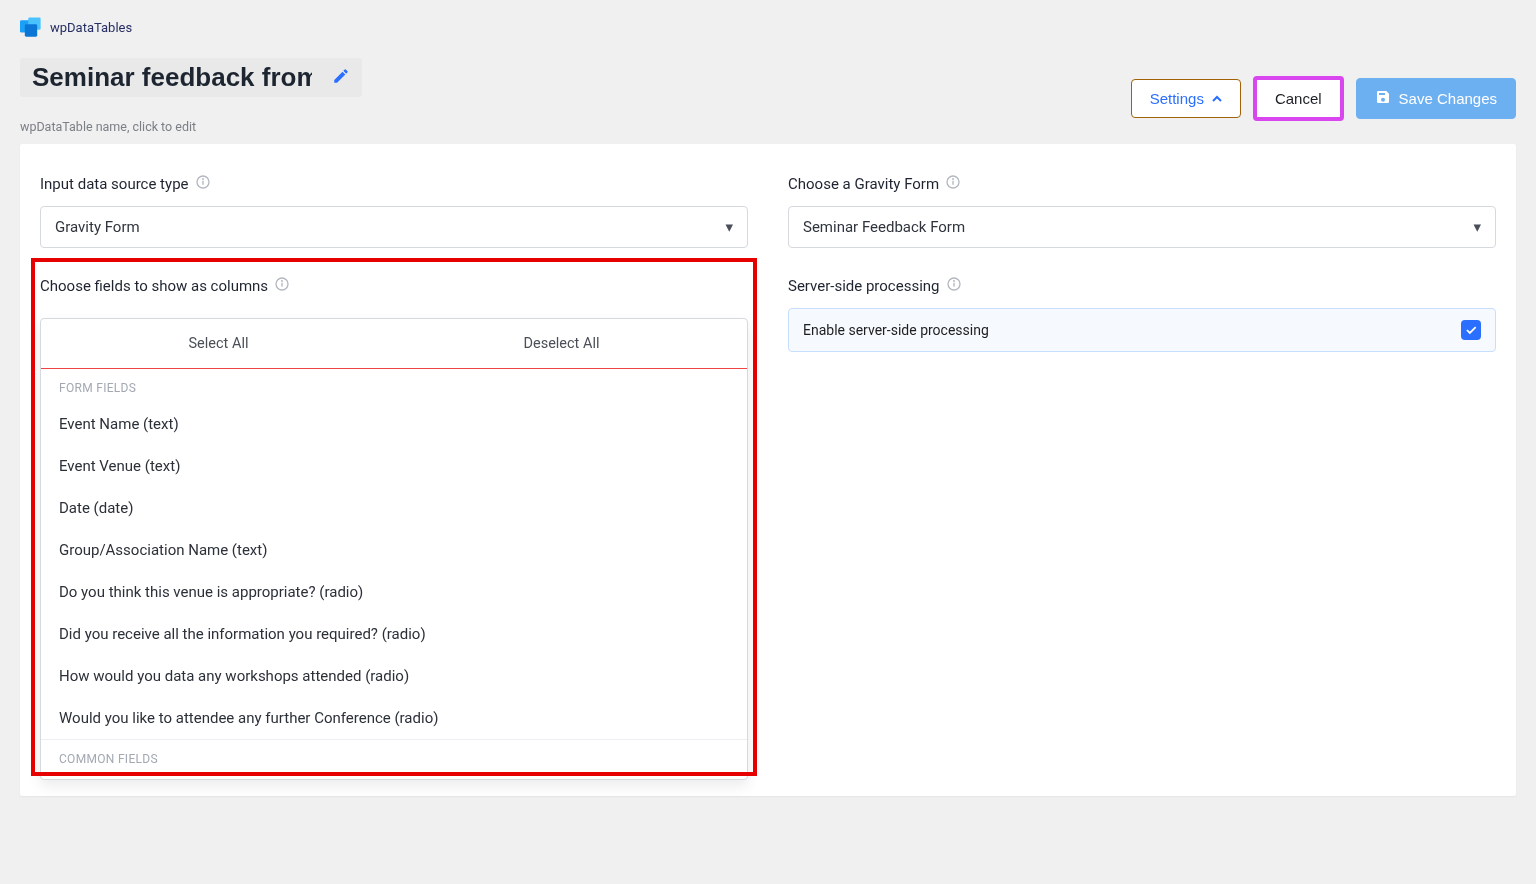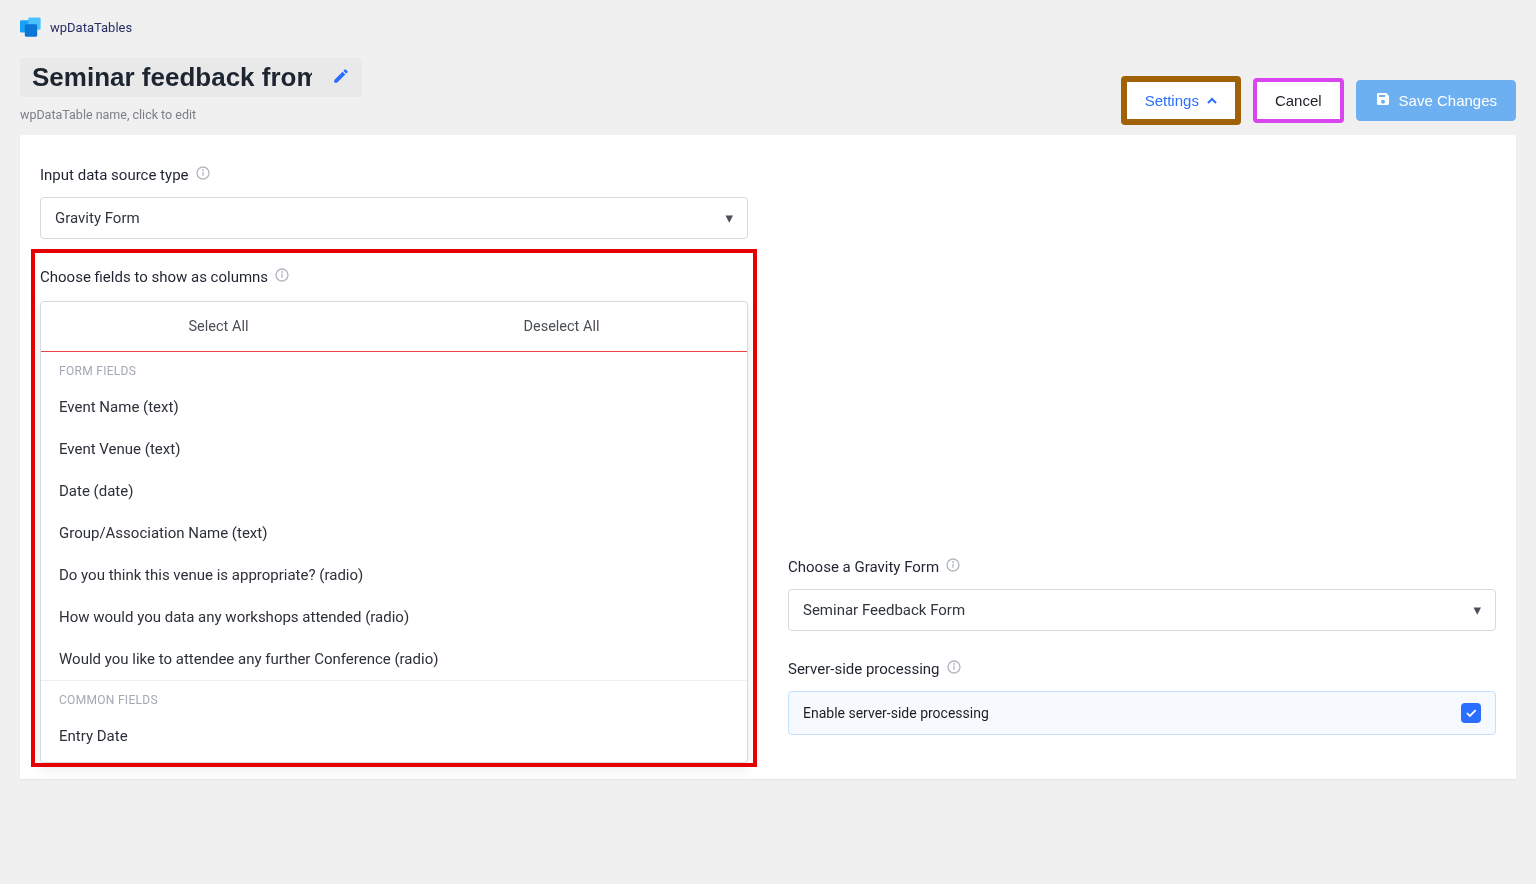--- a/index.html
+++ b/index.html
@@ -47,38 +47,38 @@
   .title-input {
     border: none;
     background: transparent;
     font-size: 26px;
     font-weight: 600;
     color: #1d2530;
     outline: none;
     width: 280px;
   }
   .edit-icon { color: #2a6fff; width: 18px; height: 18px; }
-  .title-hint { font-size: 12.5px; color: #7b7f86; margin-top: 4px; }
+  .title-hint { font-size: 12.5px; color: #7b7f86; margin-top: 16px; }
 
   .title-actions { display: flex; gap: 12px; align-items: center; margin-top: 18px; }
   .btn {
     display: inline-flex;
     align-items: center;
     gap: 8px;
     border-radius: 4px;
     padding: 10px 18px;
     font-size: 15px;
     font-weight: 500;
     cursor: pointer;
     background: #fff;
     border: 4px solid #d946ef;
     color: #1c1f25;
   }
   .btn-outline-primary {
-    border: 6px solid #a16207;
+    border: 1px solid #a16207;
     color: #2a6fff;
     background: #fff;
   }
   .btn-primary-soft {
     background: #6db0f2;
     color: #fff;
     border: 1px solid #6db0f2;
   }
   .chevron-up { width: 10px; height: 10px; }
 
@@ -98,21 +98,20 @@
     font-size: 15px;
     color: #2a6fff;
     border-bottom: 3px solid #2a6fff;
     font-weight: 500;
   }
 
   .body {
     display: flex;
     gap: 40px;
     padding: 30px 20px 0;
-    align-items: flex-end;
   }
   .col { flex: 1; min-width: 0; }
   .col.left { position: relative; }
 
   .field { margin-bottom: 28px; }
   .field-label {
     display: flex;
     align-items: center;
     gap: 6px;
     font-size: 15px;
@@ -161,21 +160,21 @@
     top: -18px;
     height: 518px;
     pointer-events: none;
   }
   .fields-label {
     display: flex;
     align-items: center;
     gap: 6px;
     font-size: 15px;
     color: #1f2430;
-    margin-bottom: 14px;
+    margin-bottom: 22px;
   }
   .fields-panel {
     border: 1px solid #d6d9de;
     border-radius: 4px;
     background: #fff;
     box-shadow: 0 6px 14px rgba(0,0,0,.08);
   }
   .panel-actions {
     display: flex;
     justify-content: space-around;
@@ -294,20 +293,21 @@
               <span>Select All</span>
               <span>Deselect All</span>
             </div>
             <div class="panel-scroll" id="panel-scroll">
                 <div class="group-label">FORM FIELDS</div>
                 <div class="opt">Event Name (text)</div>
                 <div class="opt">Event Venue (text)</div>
                 <div class="opt">Date (date)</div>
                 <div class="opt">Group/Association Name (text)</div>
                 <div class="opt">Do you think this venue is appropriate? (radio)</div>
+                <div class="opt">Did you receive all the information you required? (radio)</div>
                 <div class="opt">How would you data any workshops attended (radio)</div>
                 <div class="opt">Would you like to attendee any further Conference (radio)</div>
                 <div class="group-label sep">COMMON FIELDS</div>
                 <div class="opt">Entry Date</div>
               </div>
           </div>
         </div>
       </div>
 
       <div class="col">

